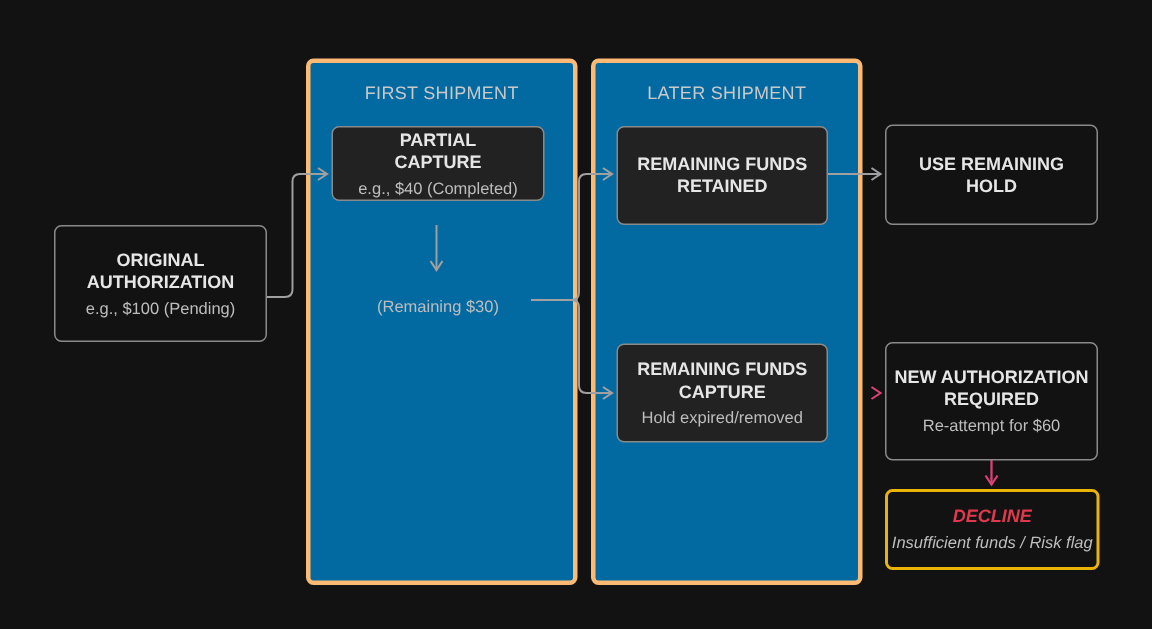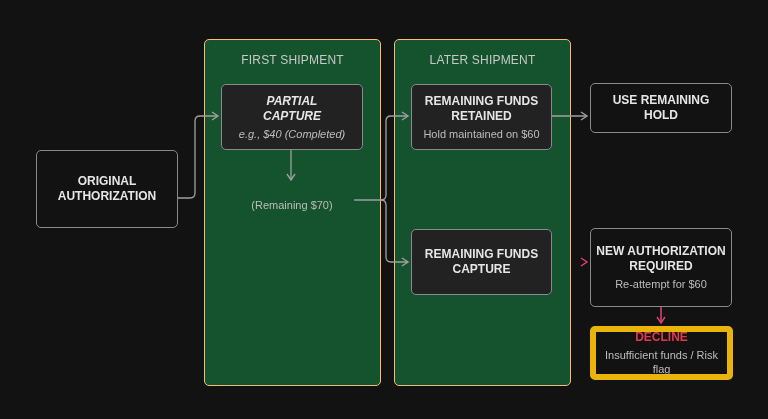--- a/index.html
+++ b/index.html
@@ -3,36 +3,36 @@
 <meta charset="utf-8">
 <style>
   html, body { margin:0; padding:0; }
   body {
     width:768px; height:419px; overflow:hidden;
     background:#121212;
     font-family: "Liberation Sans", "DejaVu Sans", sans-serif;
     position:relative;
   }
   .lane {
-    position:absolute; background:#14532d;
-    border:1px solid #fdba74; border-radius:5px;
+    position:absolute; background:#0369a1;
+    border:3px solid #fdba74; border-radius:5px;
   }
   .lane-title {
     position:absolute; left:0; right:0; top:13px;
     text-align:center; color:#c9c9c9; font-size:12px; letter-spacing:0.2px;
   }
   .node {
     position:absolute; border:1px solid #8a8a8a; border-radius:5px;
     display:flex; flex-direction:column; align-items:center; justify-content:center;
     text-align:center; box-sizing:border-box;
   }
   .node.dark { background:#121212; }
   .node.mid { background:#222222; }
   .node.free { border:none; background:transparent; }
-  .node.decline { border:6px solid #eab308; background:#121212; }
+  .node.decline { border:2px solid #eab308; background:#121212;font-style:italic; }
   .ttl { color:#e6e6e6; font-weight:bold; font-size:12px; line-height:15px; }
   .sub { color:#bdbdbd; font-size:11px; line-height:14px; margin-top:3px; }
   .decline .ttl { color:#e0384c; }
   svg.wires { position:absolute; left:0; top:0; }
 </style>
 </head>
 <body>
 
 <div class="lane" style="left:204px; top:39px; width:175px; height:345px;">
   <div class="lane-title">FIRST SHIPMENT</div>
@@ -65,44 +65,45 @@
   <path d="M552,116 H587" fill="none" stroke="#a0a0a0" stroke-width="1.3" marker-end="url(#arrG)"></path>
 
   <path d="M552,262 H587" fill="none" stroke="url(#pinkFade)" stroke-width="1.5" marker-end="url(#arrP)"></path>
 
   <path d="M661,295 V323" fill="none" stroke="#e0407a" stroke-width="1.5" marker-end="url(#arrP)"></path>
 </svg>
 
 <div class="node dark" style="left:36px; top:150px; width:142px; height:78px;text-align:center;">
   <div class="ttl">ORIGINAL</div>
   <div class="ttl">AUTHORIZATION</div>
+  <div class="sub">e.g., $100 (Pending)</div>
 </div>
 
-<div class="node mid" style="left:221px; top:84px; width:142px; height:66px;font-style:italic;">
+<div class="node mid" style="left:221px; top:84px; width:142px; height:50px;">
   <div class="ttl">PARTIAL</div>
   <div class="ttl">CAPTURE</div>
   <div class="sub">e.g., $40 (Completed)</div>
 </div>
 
 <div class="node free" style="left:221px; top:186px; width:142px; height:36px;">
-  <div class="sub" style="margin-top:1px;">(Remaining $70)</div>
+  <div class="sub" style="margin-top:1px;">(Remaining $30)</div>
 </div>
 
 <div class="node mid" style="left:411px; top:84px; width:141px; height:66px;">
   <div class="ttl">REMAINING FUNDS</div>
   <div class="ttl">RETAINED</div>
-  <div class="sub">Hold maintained on $60</div>
 </div>
 
 <div class="node mid" style="left:411px; top:229px; width:141px; height:66px;">
   <div class="ttl">REMAINING FUNDS</div>
   <div class="ttl">CAPTURE</div>
+  <div class="sub">Hold expired/removed</div>
 </div>
 
-<div class="node dark" style="left:590px; top:83px; width:142px; height:50px;">
+<div class="node dark" style="left:590px; top:83px; width:142px; height:67px;">
   <div class="ttl">USE REMAINING</div>
   <div class="ttl">HOLD</div>
 </div>
 
 <div class="node dark" style="left:590px; top:228px; width:142px; height:79px;">
   <div class="ttl">NEW AUTHORIZATION</div>
   <div class="ttl">REQUIRED</div>
   <div class="sub">Re-attempt for $60</div>
 </div>
 

